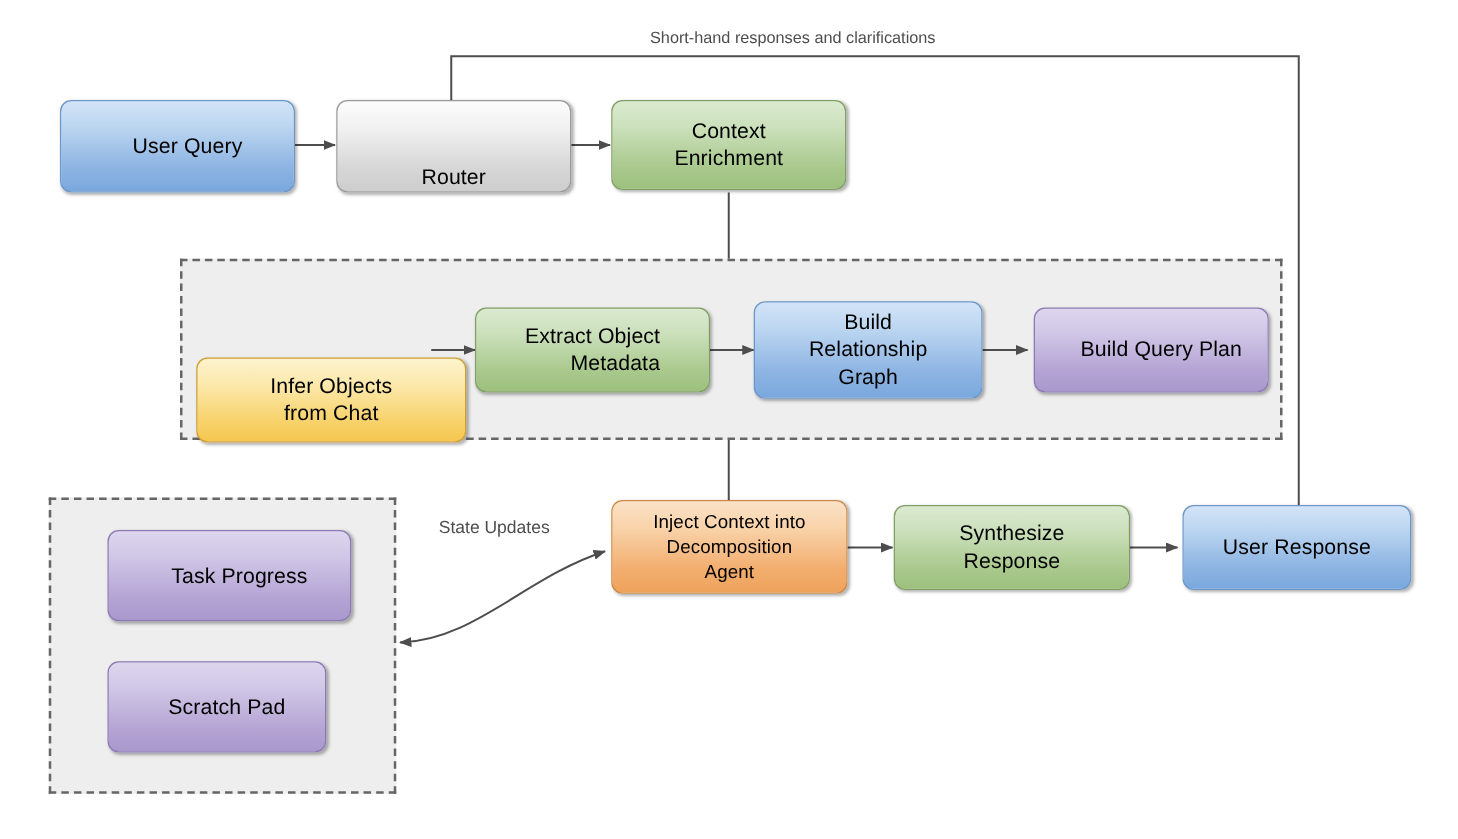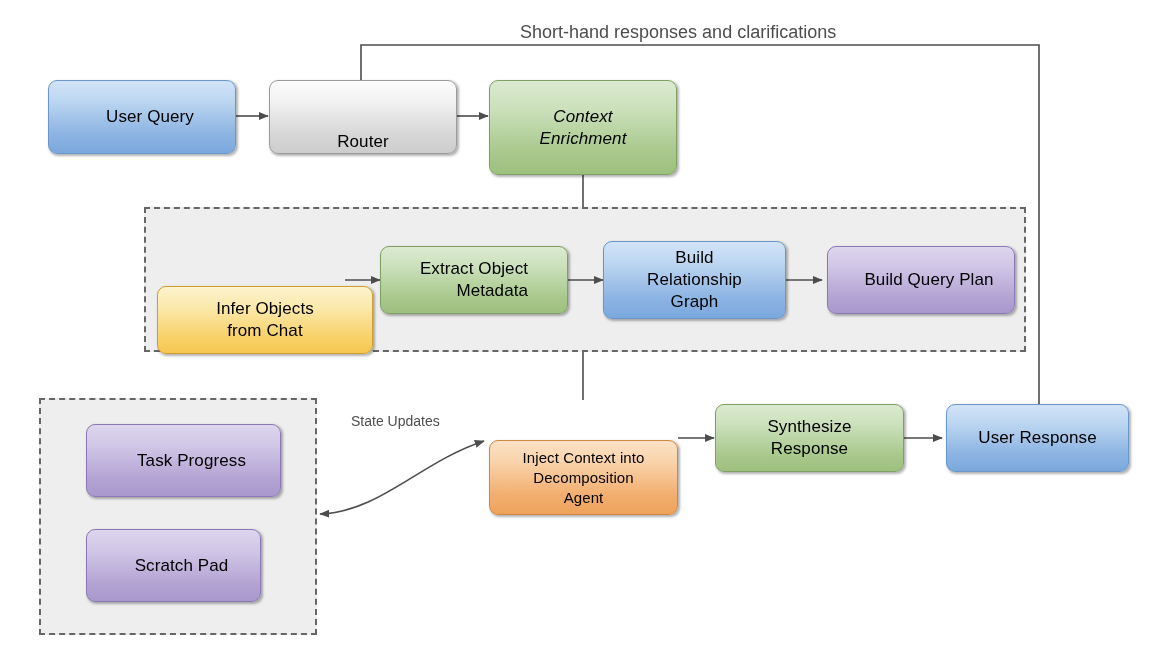--- a/index.html
+++ b/index.html
@@ -74,21 +74,21 @@
   .group {
     position: absolute;
     box-sizing: border-box;
     background: #eeeeee;
     border: 2px dashed #666666;
   }
 
   
   .edge-label {
     position: absolute;
-    font-size: 18px;
+    font-size: 13px;
     color: #4d4d4d;
     white-space: nowrap;
   }
   .edge-label.small { font-size: 14px; }
 </style>
 </head>
 <body>
 
 <div id="canvas">
 
@@ -133,41 +133,41 @@
   </svg>
 
   <div class="node n-blue" style="left:48px; top:80px; width:188px; height:74px;padding-left:16px;">
     <span class="lbl">User Query</span>
   </div>
 
   <div class="node n-grey" style="left:269px; top:80px; width:188px; height:74px;">
     <span class="lbl">Router</span>
   </div>
 
-  <div class="node n-green" style="left:489px; top:80px; width:188px; height:95px;font-style:italic;">
+  <div class="node n-green" style="left:489px; top:80px; width:188px; height:72px;">
     <span class="lbl">Context<br>Enrichment</span>
   </div>
 
   <div class="node n-yellow" style="left:157px; top:246px; width:216px; height:68px;margin-top:40px;">
     <span class="lbl">Infer Objects<br>from Chat</span>
   </div>
 
   <div class="node n-green" style="left:380px; top:246px; width:188px; height:68px;text-align:right;">
     <span class="lbl">Extract Object<br>Metadata</span>
   </div>
 
   <div class="node n-blue" style="left:603px; top:241px; width:183px; height:78px;">
     <span class="lbl">Build<br>Relationship<br>Graph</span>
   </div>
 
   <div class="node n-purple" style="left:827px; top:246px; width:188px; height:68px;">
     <span class="lbl">Build Query Plan</span>
   </div>
 
-  <div class="node n-orange" style="left:489px; top:400px; width:189px; height:75px; font-size:15px; line-height:20px;margin-top:40px;">
+  <div class="node n-orange" style="left:489px; top:400px; width:189px; height:75px; font-size:15px; line-height:20px;">
     <span class="lbl">Inject Context into<br>Decomposition<br>Agent</span>
   </div>
 
   <div class="node n-green" style="left:715px; top:404px; width:189px; height:68px;">
     <span class="lbl">Synthesize<br>Response</span>
   </div>
 
   <div class="node n-blue" style="left:946px; top:404px; width:183px; height:68px;">
     <span class="lbl">User Response</span>
   </div>

